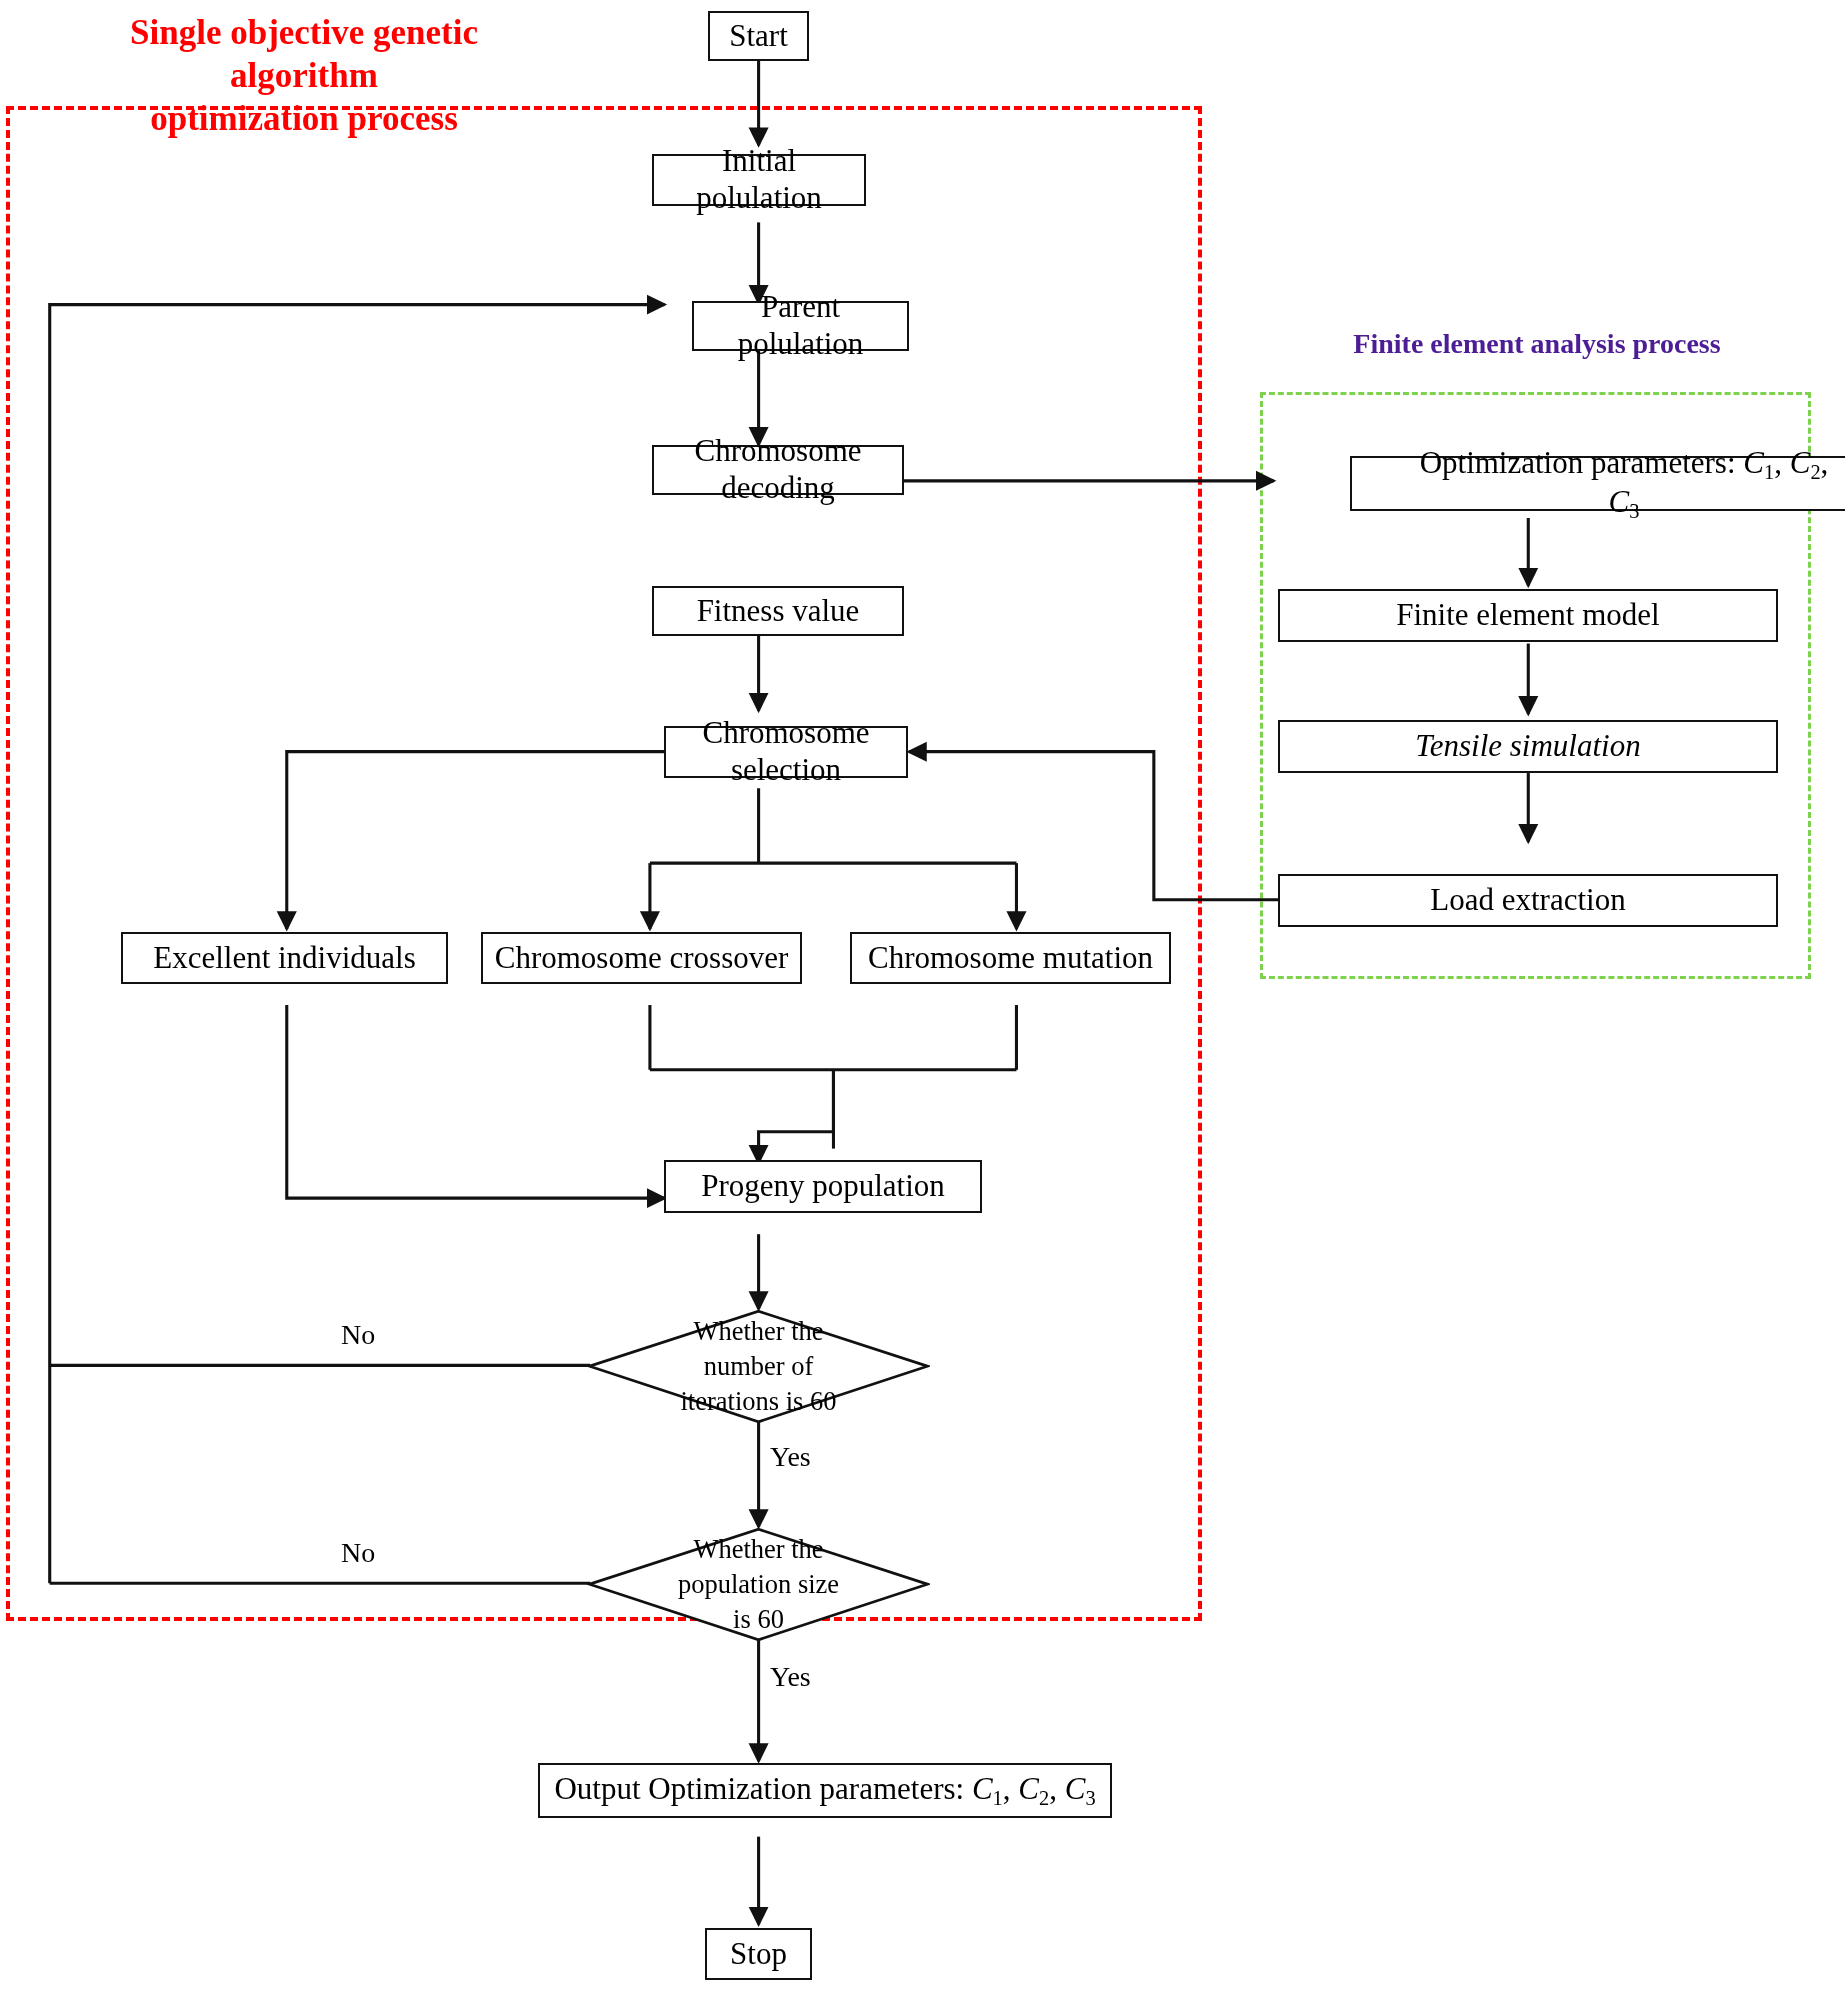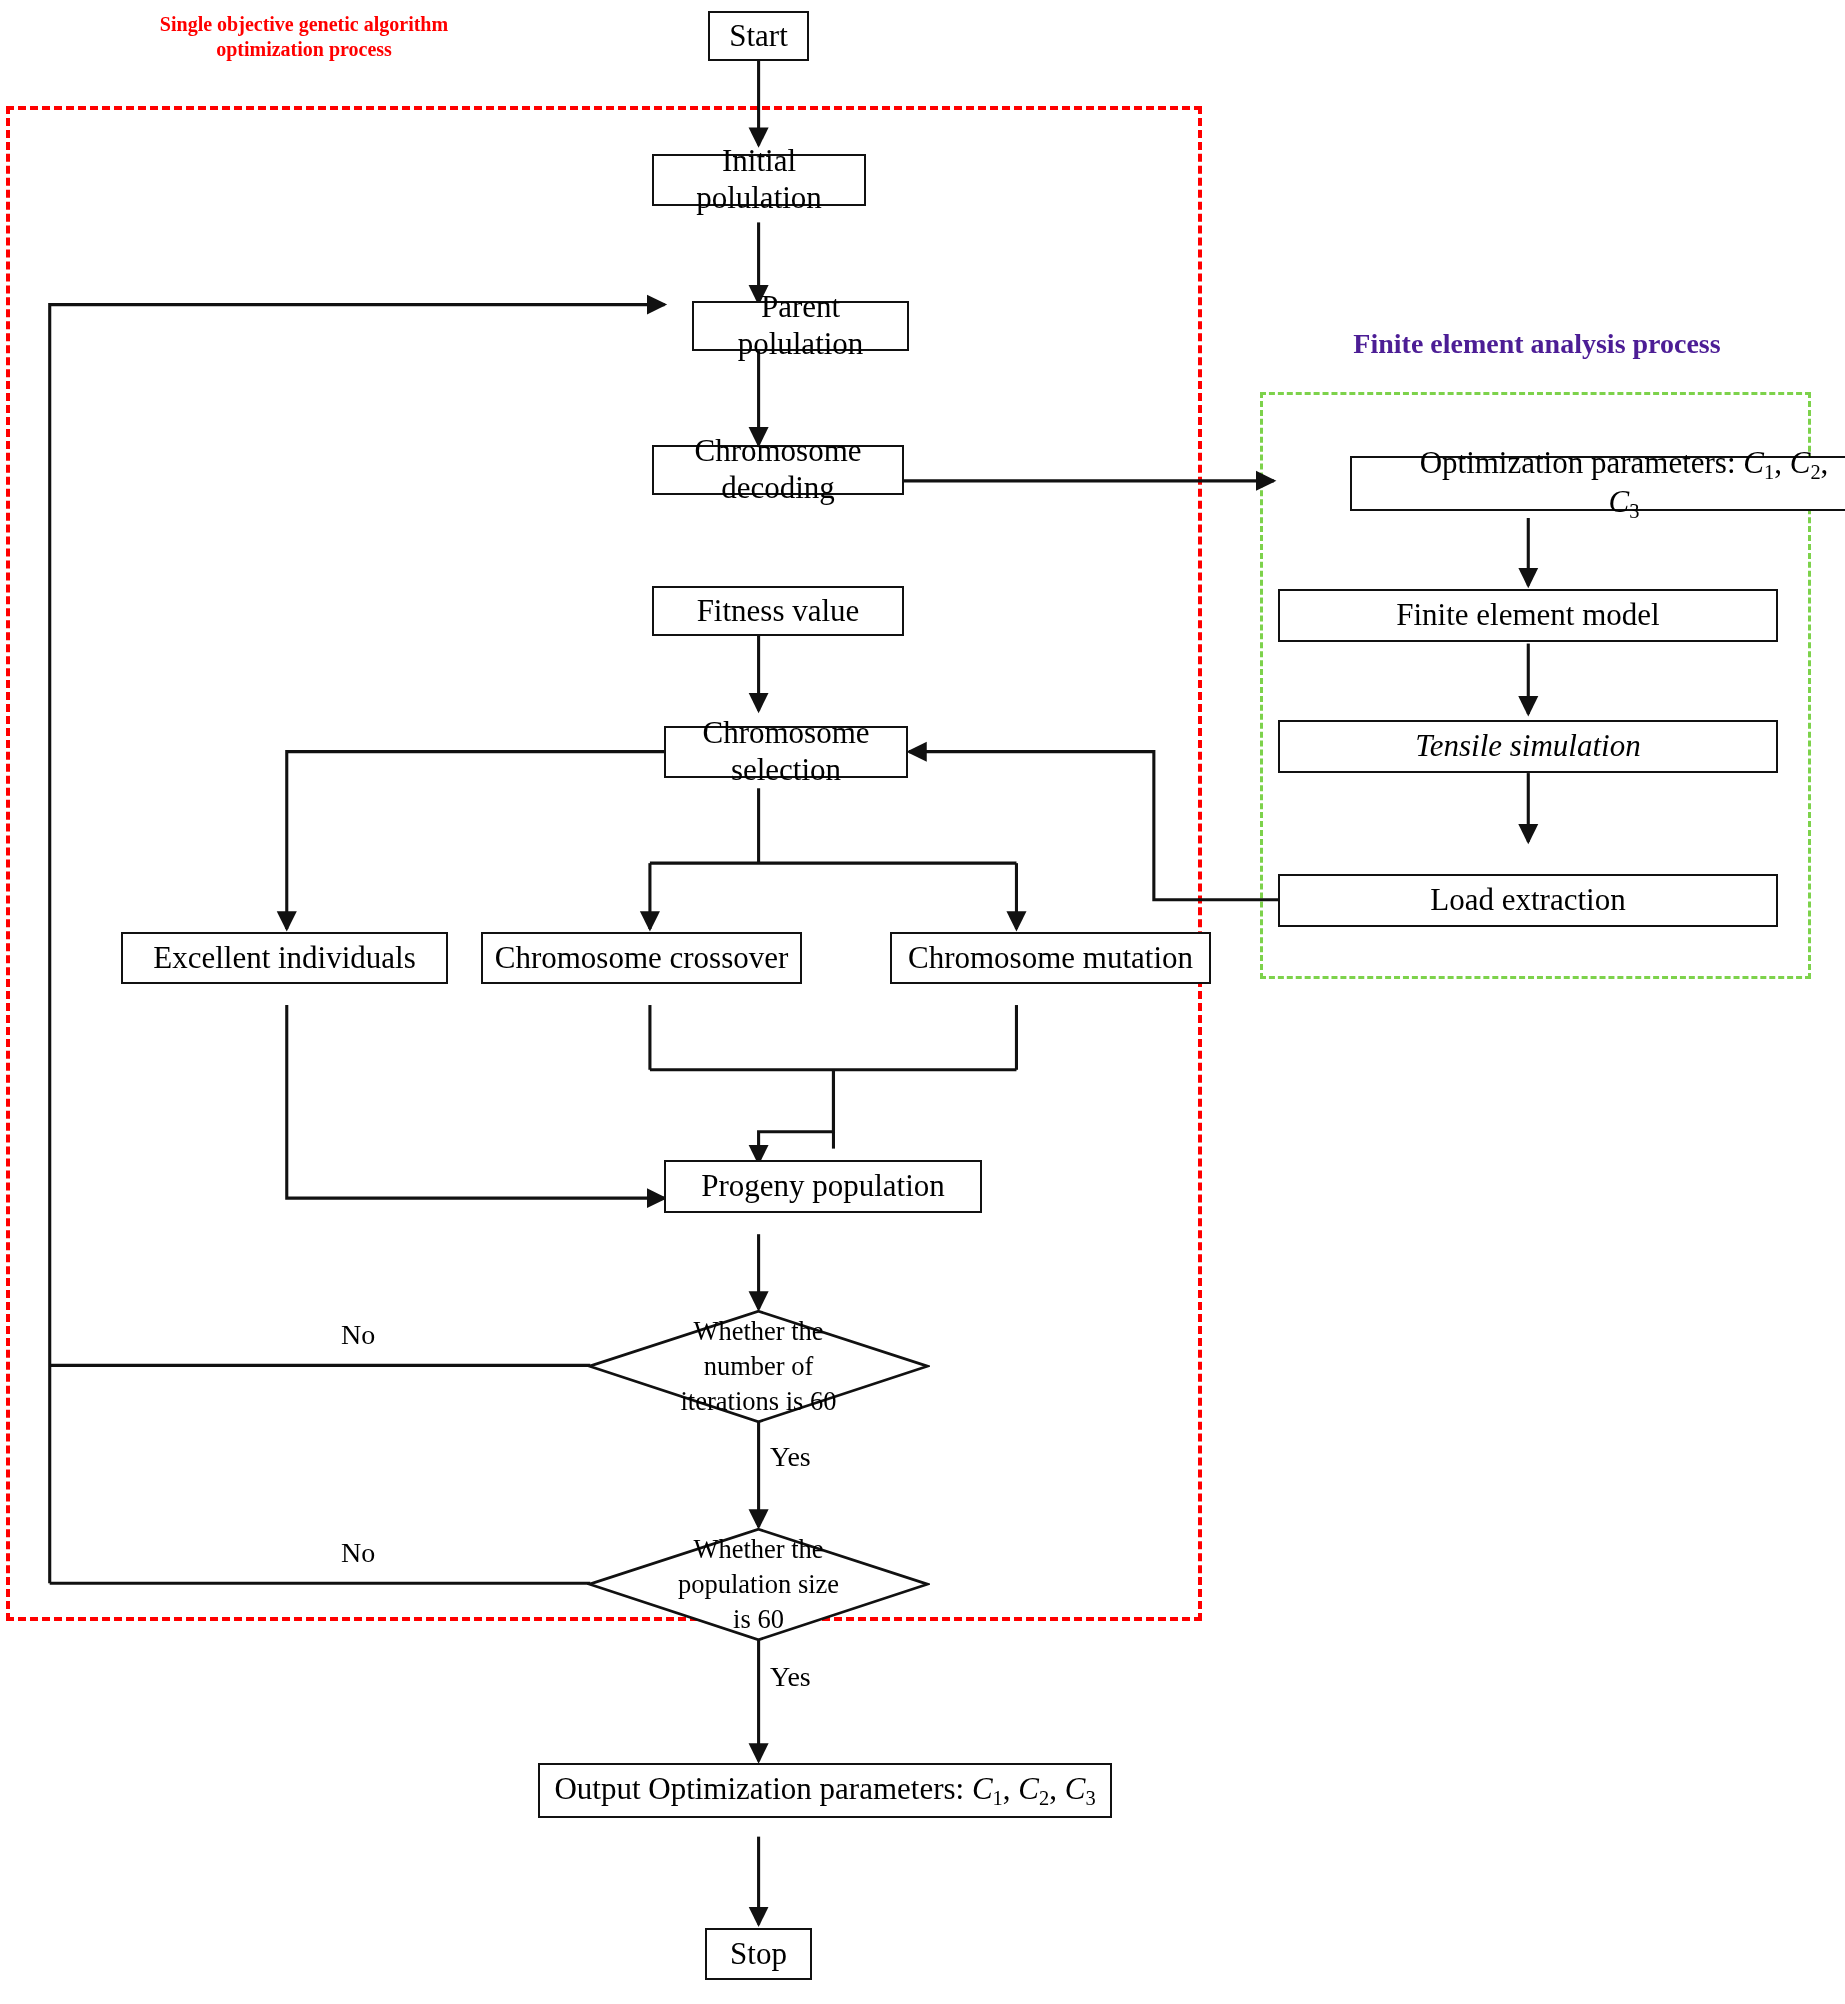--- a/index.html
+++ b/index.html
@@ -11,21 +11,21 @@
         display:flex;align-items:center;justify-content:center;text-align:center;
         font-family:"Liberation Serif", serif;color:#000;line-height:1.18;}
   .node span.lbl{display:block;padding:0 6.8px;}
   .fs-big{font-size:31px;}
   .diamond-wrap{position:absolute;}
   .diamond-txt{position:absolute;left:0;top:0;width:100%;height:100%;
         display:flex;align-items:center;justify-content:center;text-align:center;
         font-family:"Liberation Serif", serif;font-size:26.5px;line-height:1.32;color:#000;}
   .grp-title{position:absolute;font-family:"Liberation Serif", serif;font-weight:bold;
         text-align:center;line-height:1.22;}
-  .red-title{color:#FF0000;font-size:20px;}
+  .red-title{color:#FF0000;font-size:35px;}
   .green-title{color:#4c1d95;font-size:28px;}
   .dash-box{position:absolute;box-sizing:border-box;background:transparent;}
   .red-dash{border:4px dashed #FF0000;}
   .green-dash{border:3.4px dashed #7DD24B;}
   .edge-lbl{position:absolute;font-family:"Liberation Serif", serif;font-size:28px;color:#000;}
   sub{font-size:0.66em;vertical-align:-0.28em;}
   i{font-style:italic;}
 </style>
 </head>
 <body>
@@ -128,21 +128,21 @@
   </div>
 
   <div class="node fs-big" style="left:121px;top:932px;width:327px;height:52px;">
     <span class="lbl">Excellent individuals</span>
   </div>
 
   <div class="node fs-big" style="left:481px;top:932px;width:321px;height:52px;">
     <span class="lbl">Chromosome crossover</span>
   </div>
 
-  <div class="node fs-big" style="left:850px;top:932px;width:321px;height:52px;margin-left:40px;">
+  <div class="node fs-big" style="left:850px;top:932px;width:321px;height:52px;">
     <span class="lbl">Chromosome mutation</span>
   </div>
 
   <div class="node fs-big" style="left:664px;top:1160px;width:318px;height:53px;">
     <span class="lbl">Progeny population</span>
   </div>
 
   <div class="node fs-big" style="left:538px;top:1763px;width:574px;height:55px;">
     <span class="lbl">
       <span>Output Optimization  parameters: </span><span><i>C</i><sub>1</sub>, <i>C</i><sub>2</sub>, <i>C</i><sub>3</sub></span>

